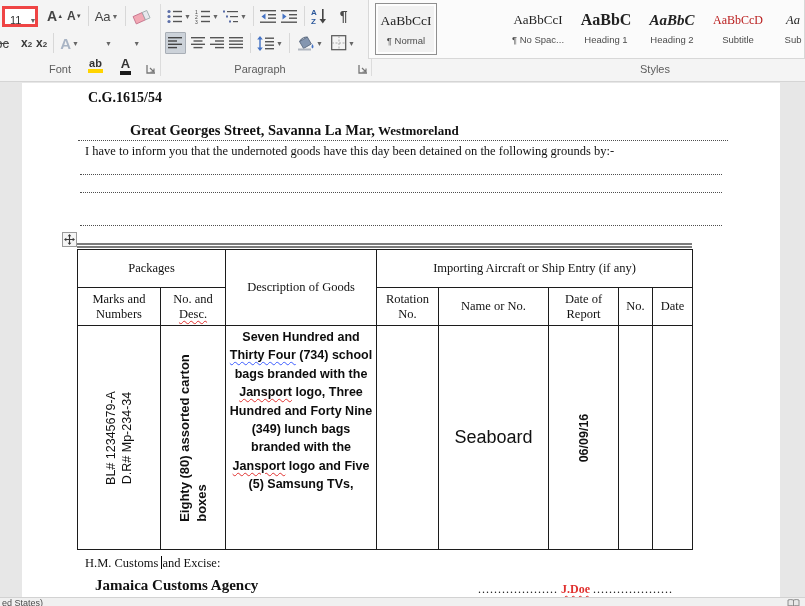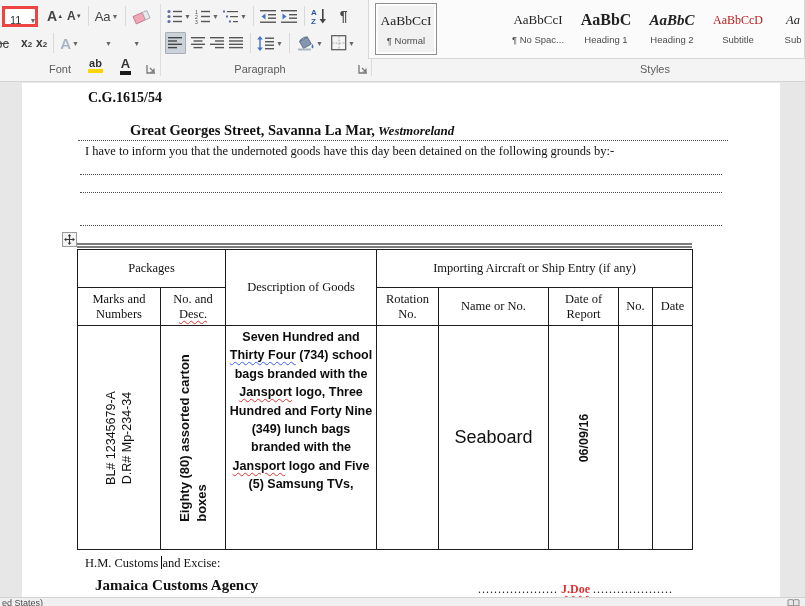--- a/index.html
+++ b/index.html
@@ -311,21 +311,21 @@
 </div>
 
 <div id="docarea">
   <div id="page"></div>
 
   <div class="abs serif" style="left:88px;top:7px;font-weight:bold;font-size:14px;">C.G.1615/54</div>
 
 
   <div class="abs dotline" style="left:78px;top:39px;width:650px;height:19px;">
     <span class="serif" style="position:absolute;left:52px;top:0;font-size:14.5px;font-weight:bold;white-space:nowrap;">
-      <span>Great Georges Street, Savanna La Mar,</span><span style="font-size:13px;font-style:italic;"> Westmoreland</span>
+      <span>Great Georges Street, Savanna La Mar,</span><span style="font-size:13px;"> Westmoreland</span>
     </span>
   </div>
 
   <div class="abs serif" style="left:85px;top:61px;font-size:12.5px;white-space:nowrap;">I have to inform you that the undernoted goods have this day been detained on the following grounds by:-</div>
 
   <div class="abs dotline" style="left:80px;top:77px;width:642px;height:15px;"></div>
   <div class="abs dotline" style="left:80px;top:95px;width:642px;height:15px;"></div>
   <div class="abs dotline" style="left:80px;top:128px;width:642px;height:15px;"></div>
 
   <div class="abs" style="left:62px;top:149px;width:15px;height:15px;background:#f5f5f5;border:1px solid #9a9a9a;display:flex;align-items:center;justify-content:center;">

